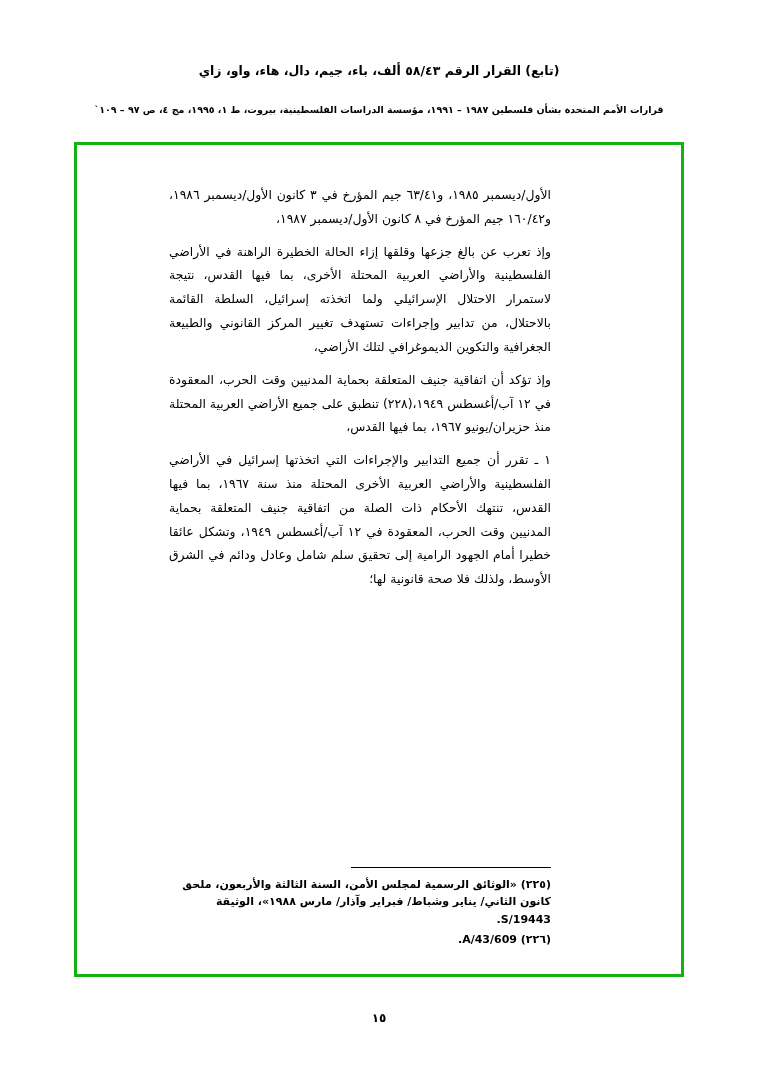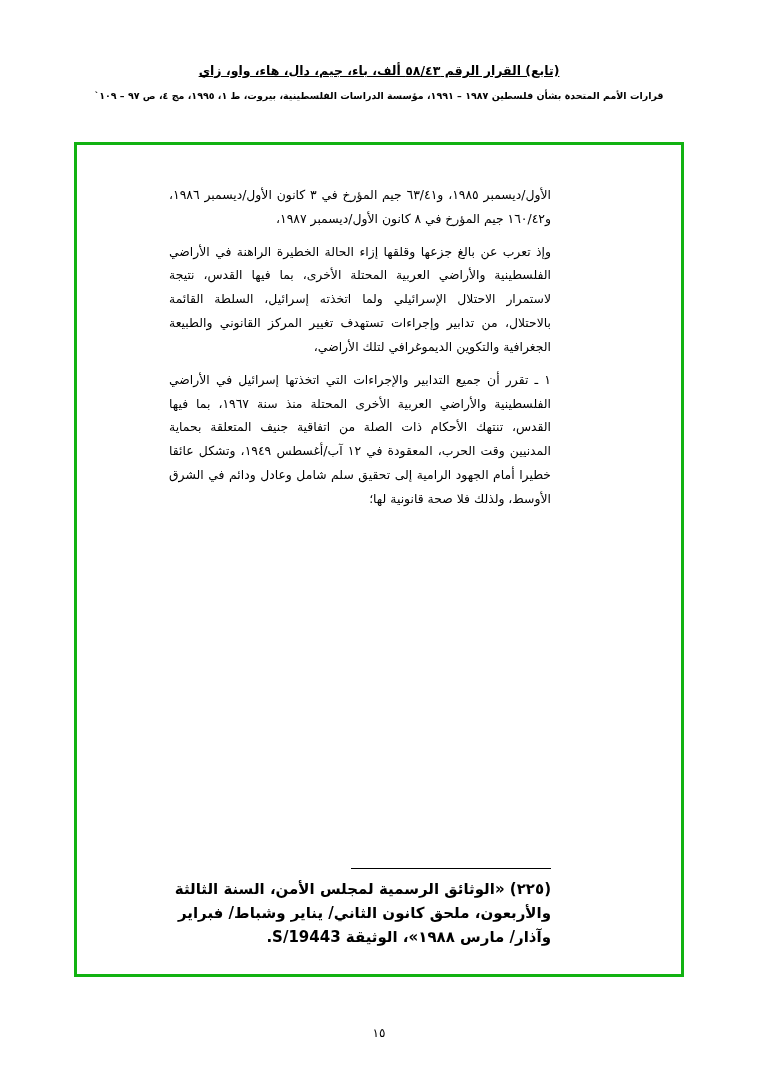--- a/index.html
+++ b/index.html
@@ -24,26 +24,25 @@
   .header {
     text-align: center;
     padding-top: 62px;
   }
   .header-title {
     font-size: 12.5px;
     font-weight: bold;
     letter-spacing: 0px;
     line-height: 1.4;
     direction: rtl;
-    text-decoration: underline;
   }
   .header-sub {
     font-size: 9.5px;
     font-weight: bold;
-    margin-top: 9px;
+    margin-top: 23px;
     line-height: 1.4;
     direction: rtl;
     white-space: nowrap;
   }
   .frame {
     position: absolute;
     top: 142px;
     left: 74px;
     width: 610px;
     height: 835px;
@@ -75,55 +74,57 @@
     direction: rtl;
   }
   .fn-rule {
     width: 200px;
     height: 1px;
     background: #000;
     margin: 0 0 8px auto;
   }
   .footnotes p {
     margin: 0 0 3px 0;
-    font-size: 15px;
+    font-size: 11px;
     line-height: 1.6;
     font-weight: bold;
     direction: rtl;
   }
   .pagenum {
     position: absolute;
-    bottom: 38px;
+    bottom: 53px;
     left: 0;
     right: 0;
     text-align: center;
     font-size: 12px;
-    font-weight: normal;
+    font-weight: bold;
   }
 </style>
 </head>
 <body>
 
 <div class="page">
 
   <div class="header">
     <div class="header-title">(تابع) القرار الرقم ٥٨/٤٣ ألف، باء، جيم، دال، هاء، واو، زاي</div>
     <div class="header-sub">قرارات الأمم المتحدة بشأن فلسطين ١٩٨٧ – ١٩٩١، مؤسسة الدراسات الفلسطينية، بيروت، ط ١، ١٩٩٥، مج ٤، ص ٩٧ – ١٠٩`</div>
   </div>
 
   <div class="frame">
 
     <div class="content">
       <p class="para">الأول/ديسمبر ١٩٨٥، و٦٣/٤١ جيم المؤرخ في ٣ كانون الأول/ديسمبر ١٩٨٦، و١٦٠/٤٢ جيم المؤرخ في ٨ كانون الأول/ديسمبر ١٩٨٧،</p>
       <p class="para">وإذ تعرب عن بالغ جزعها وقلقها إزاء الحالة الخطيرة الراهنة في الأراضي الفلسطينية والأراضي العربية المحتلة الأخرى، بما فيها القدس، نتيجة لاستمرار الاحتلال الإسرائيلي ولما اتخذته إسرائيل، السلطة القائمة بالاحتلال، من تدابير وإجراءات تستهدف تغيير المركز القانوني والطبيعة الجغرافية والتكوين الديموغرافي لتلك الأراضي،</p>
+      <p class="para">وإذ تؤكد أن اتفاقية جنيف المتعلقة بحماية المدنيين وقت الحرب، المعقودة في ١٢ آب/أغسطس ١٩٤٩،(٢٢٨) تنطبق على جميع الأراضي العربية المحتلة منذ حزيران/يونيو ١٩٦٧، بما فيها القدس،</p>
       <p class="para">١ ـ تقرر أن جميع التدابير والإجراءات التي اتخذتها إسرائيل في الأراضي الفلسطينية والأراضي العربية الأخرى المحتلة منذ سنة ١٩٦٧، بما فيها القدس، تنتهك الأحكام ذات الصلة من اتفاقية جنيف المتعلقة بحماية المدنيين وقت الحرب، المعقودة في ١٢ آب/أغسطس ١٩٤٩، وتشكل عائقا خطيرا أمام الجهود الرامية إلى تحقيق سلم شامل وعادل ودائم في الشرق الأوسط، ولذلك فلا صحة قانونية لها؛</p>
     </div>
 
     <div class="footnotes">
       <div class="fn-rule"></div>
       <p>(٢٢٥) «الوثائق الرسمية لمجلس الأمن، السنة الثالثة والأربعون، ملحق كانون الثاني/ يناير وشباط/ فبراير وآذار/ مارس ١٩٨٨»، الوثيقة S/19443.</p>
+      <p>(٢٢٦) A/43/609.</p>
     </div>
 
   </div>
 
   <div class="pagenum">١٥</div>
 
 </div>
 
 </body></html>

